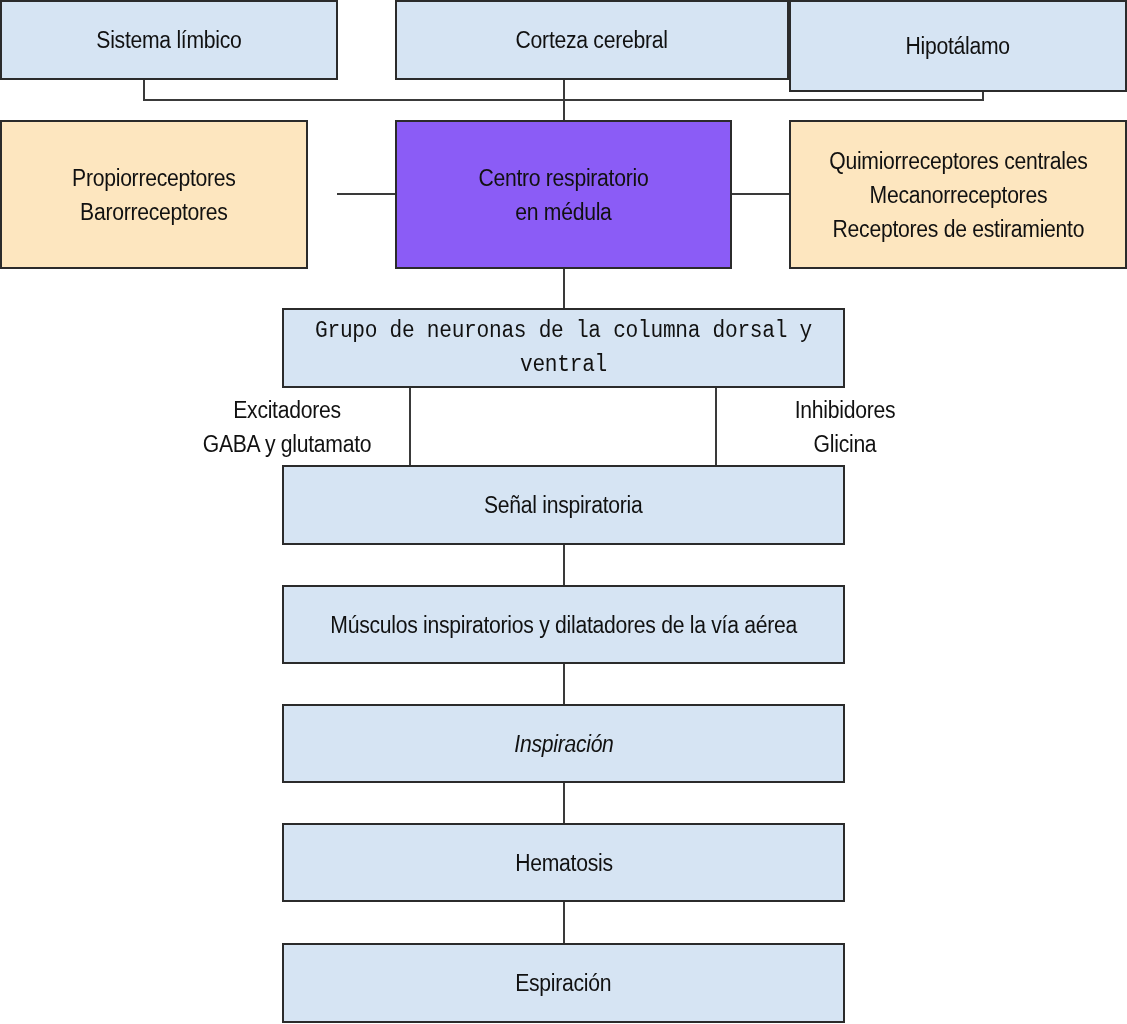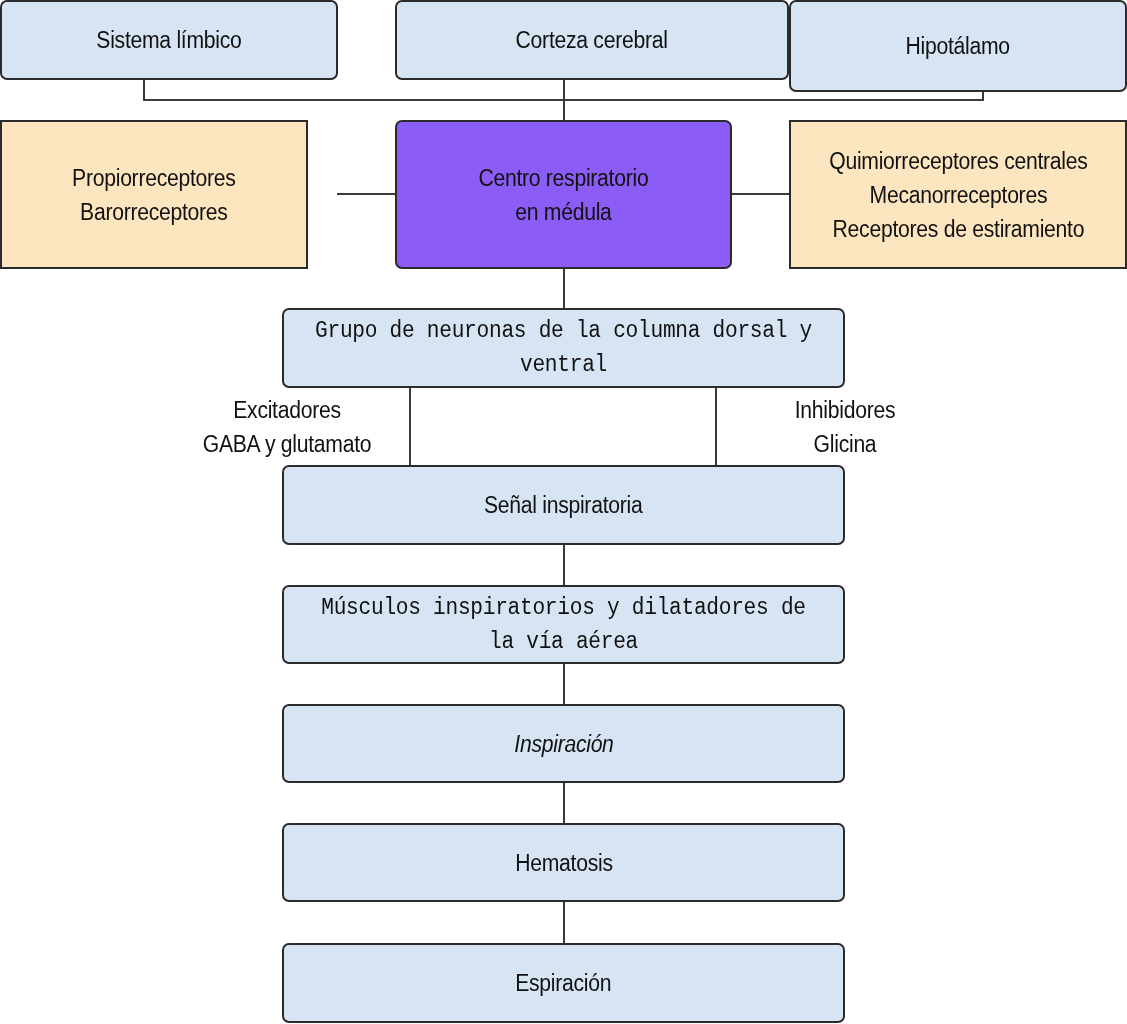--- a/index.html
+++ b/index.html
@@ -1,21 +1,21 @@
 <!DOCTYPE html>
 <html><head>
 <meta charset="utf-8">
 <style>
   html,body{margin:0;padding:0;background:#ffffff;}
   body{width:1127px;height:1024px;position:relative;overflow:hidden;
        font-family:"Liberation Sans",sans-serif;color:#111;}
   .box{position:absolute;box-sizing:border-box;border:2px solid #2b2b2b;
        display:flex;align-items:center;justify-content:center;text-align:center;
        font-size:23px;line-height:34px;letter-spacing:-0.3px;}
-  .blue{background:#d6e4f3;border-radius:7px;}
+  .blue{background:#d6e4f3;}
   .orange{background:#fde6bf;}
   .box .txt{white-space:pre-line;transform:scaleX(0.92);}
   .line{position:absolute;background:#3a3a3a;}
   .label{position:absolute;text-align:center;font-size:23px;line-height:34px;
          white-space:pre-line;transform:scaleX(0.92);letter-spacing:-0.3px;}
 </style>
 </head>
 <body>
 
 <div class="line" style="left:143px;top:79px;width:2px;height:21px;"></div>
@@ -61,21 +61,21 @@
 </div>
 
 <div class="label" style="left:176px;top:393px;width:222px;">Excitadores
 GABA y glutamato</div>
 <div class="label" style="left:760px;top:393px;width:170px;">Inhibidores
 Glicina</div>
 
 <div class="box blue" style="left: 282px; top: 465px; width: 563px; height: 80px; background: rgb(214, 228, 243); border-color: rgb(43, 43, 43); align-items: center;">
   <span class="txt">Señal inspiratoria</span>
 </div>
-<div class="box blue" style="left: 282px; top: 585px; width: 563px; height: 79px; background: rgb(214, 228, 243); border-color: rgb(43, 43, 43); font-family: Liberation Mono, monospace;">
+<div class="box blue" style="left: 282px; top: 585px; width: 563px; height: 79px; background: rgb(214, 228, 243); border-color: rgb(43, 43, 43);">
   <span class="txt">Músculos inspiratorios y dilatadores de la vía aérea</span>
 </div>
 <div class="box blue" style="left: 282px; top: 704px; width: 563px; height: 79px; background: rgb(214, 228, 243); border-color: rgb(43, 43, 43); font-style: italic;">
   <span class="txt">Inspiración</span>
 </div>
 <div class="box blue" style="left: 282px; top: 823px; width: 563px; height: 79px; background: rgb(214, 228, 243); border-color: rgb(43, 43, 43);">
   <span class="txt">Hematosis</span>
 </div>
 <div class="box blue" style="left: 282px; top: 943px; width: 563px; height: 80px; background: rgb(214, 228, 243); border-color: rgb(43, 43, 43); justify-content: center;">
   <span class="txt">Espiración</span>

